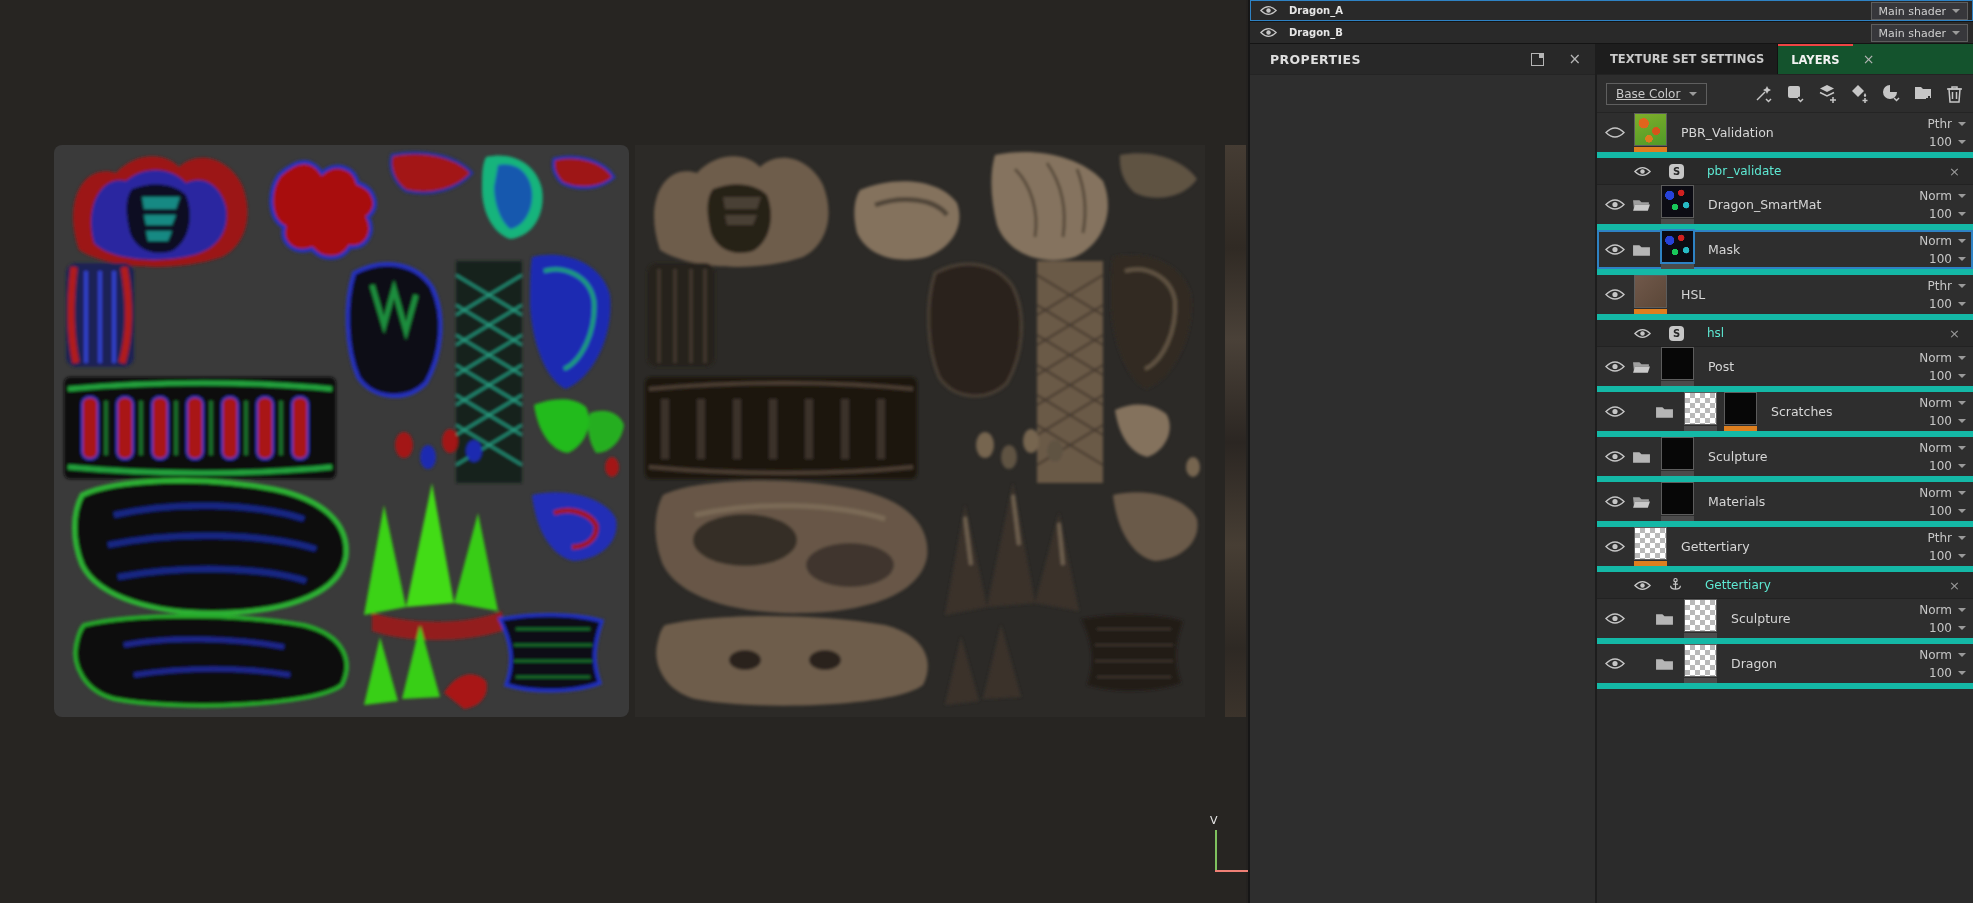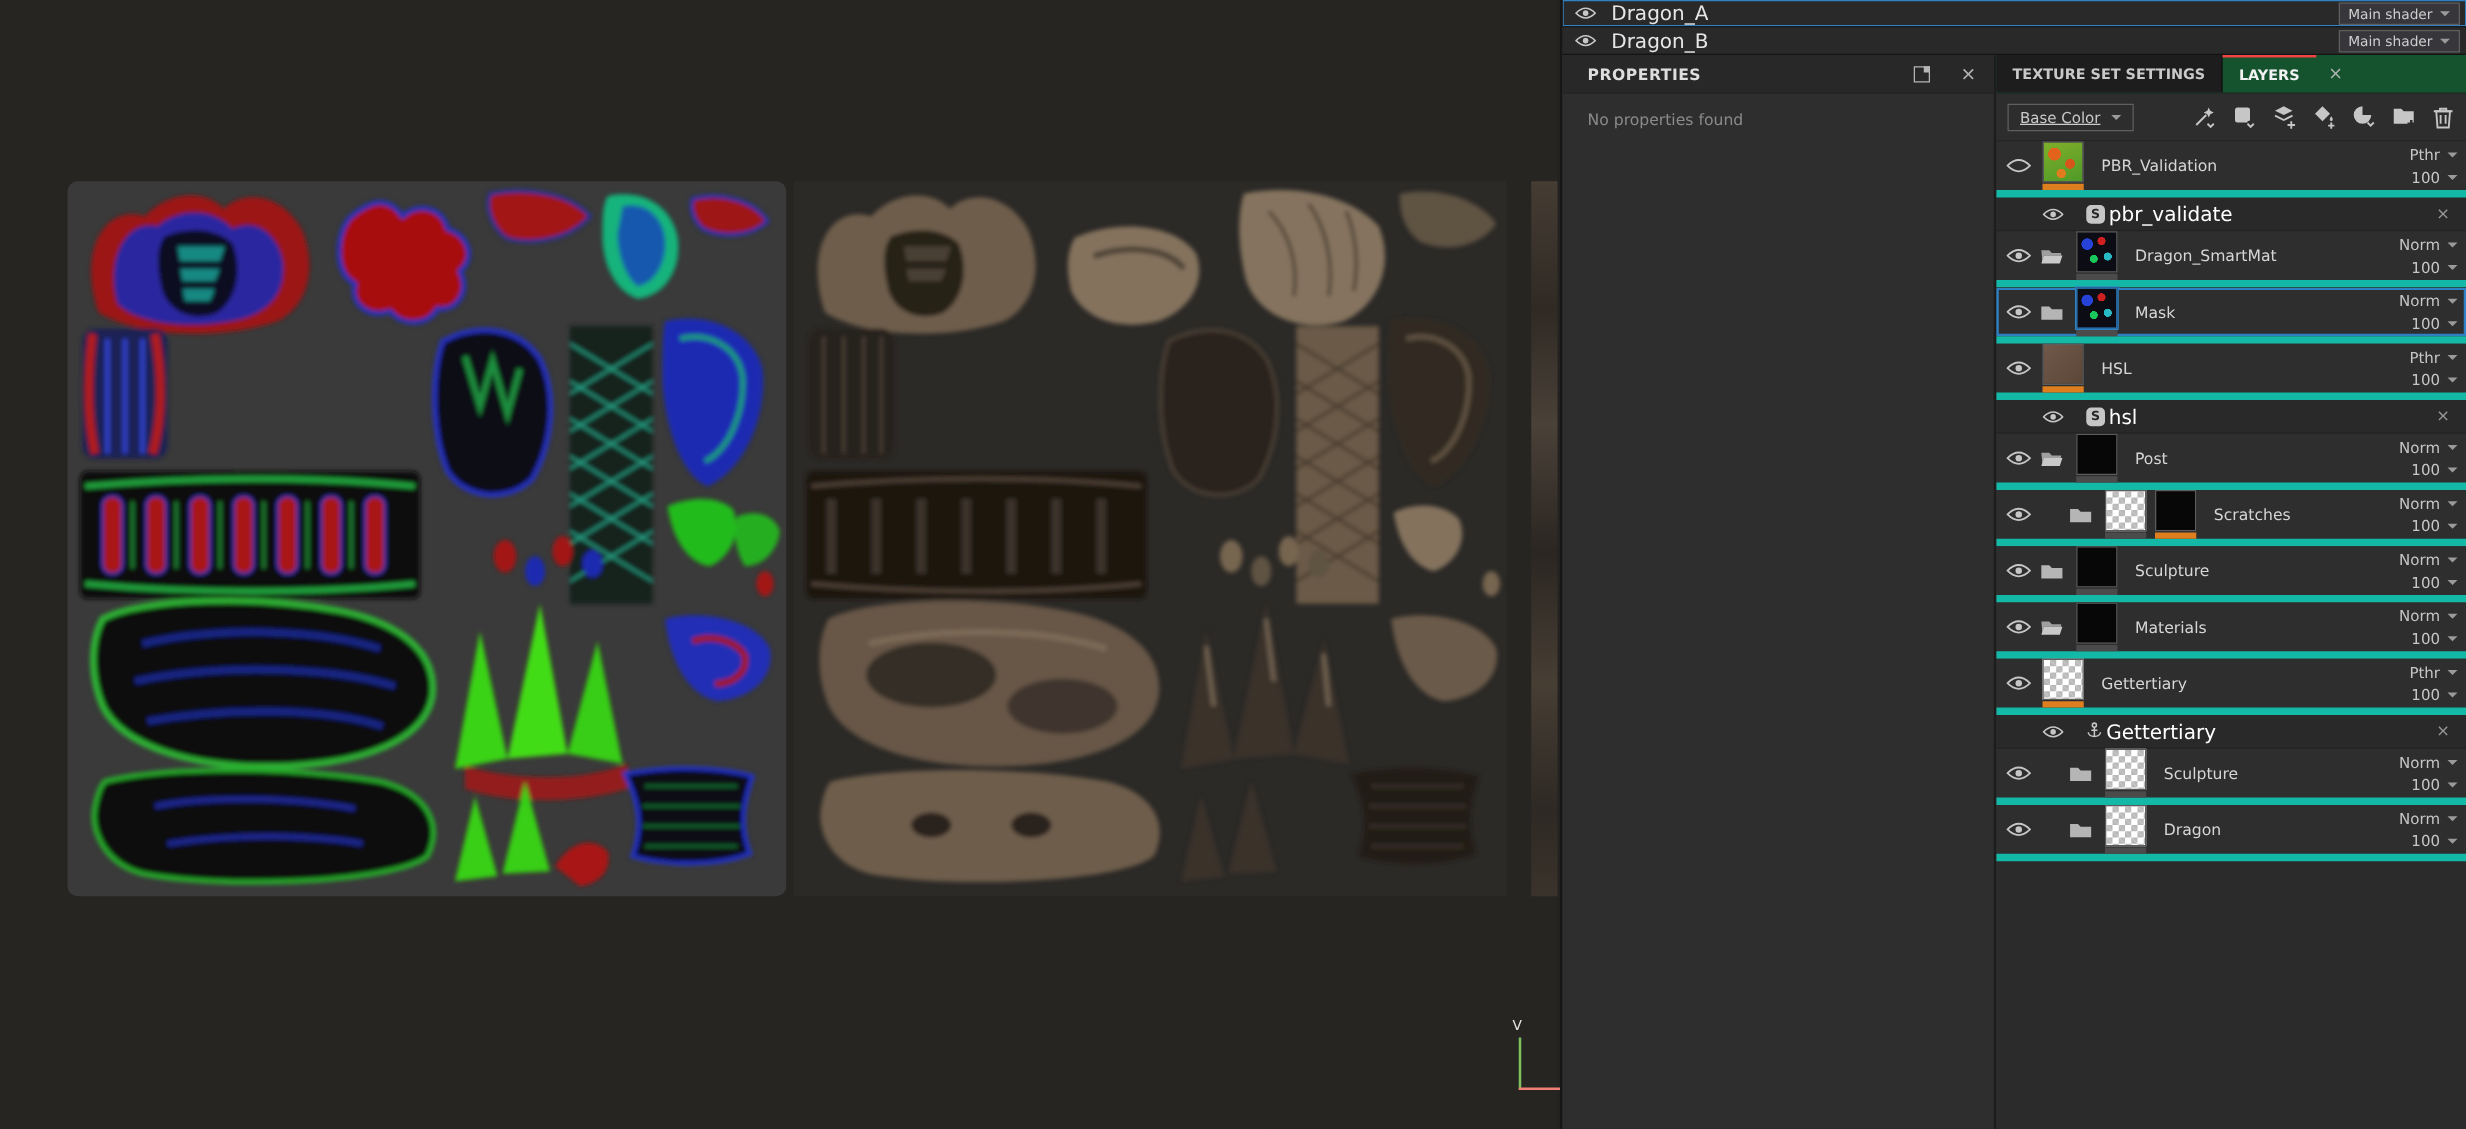--- a/index.html
+++ b/index.html
@@ -22,21 +22,21 @@
   .axis-u-label{position:absolute;left:69px;top:47px;color:#e8e8e8;font-size:11px;}
   
   .right{position:absolute;left:1248px;top:0;width:725px;height:903px;
     background:#2b2b2b;border-left:2px solid #161616;box-sizing:border-box;
     display:flex;flex-direction:column;}
   .ts-rows{flex:0 0 auto;}
   .ts-row{height:21px;background:#292929;border-bottom:1px solid #141414;
     display:flex;align-items:center;position:relative;}
   .ts-row.selected{box-shadow:inset 0 0 0 1px #2e82c4;}
   .ts-eye{margin-left:10px;display:flex;align-items:center;}
-  .ts-label{font-weight:normal;color:#e6e6e6;font-size:16px;margin-left:12px;}
+  .ts-label{font-weight:bold;color:#e6e6e6;font-size:10px;margin-left:12px;}
   .shader-btn{position:absolute;right:5px;top:2px;height:16px;background:#37373b;
     border:1px solid #5e5e5e;color:#cfcfcf;font-size:11px;display:flex;align-items:center;
     gap:6px;padding:0 7px;cursor:default;}
   
   .panels{flex:1;display:flex;min-height:0;}
   .props{width:345px;border-right:2px solid #1d1d1d;display:flex;flex-direction:column;background:#2e2e2e;}
   .props-header{height:30px;background:#282828;display:flex;align-items:center;
     padding:0 14px 0 20px;border-bottom:1px solid #242424;}
   .props-title{font-weight:bold;font-size:12.5px;color:#dedede;letter-spacing:.4px;flex:1;}
   .popout-icon{width:11px;height:11px;border:1px solid #b5b5b5;position:relative;margin-right:24px;}
@@ -72,21 +72,21 @@
   .bar-gray{background:#4b4b4b;}
   .bar-orange{background:#dd7f1f;}
   .lname{margin-left:9px;font-size:12.5px;color:#d6d6d6;flex:1;white-space:nowrap;overflow:hidden;}
   .rcol{display:flex;flex-direction:column;align-items:flex-end;margin-right:7px;gap:4px;flex:0 0 auto;}
   .blend,.opac{display:flex;align-items:center;gap:6px;font-size:12px;color:#c6c6c6;}
   .erow{height:27px;background:#292929;border-bottom:1px solid #222222;display:flex;
     align-items:center;padding-left:37px;box-sizing:border-box;}
   .fx-icon-s{width:15px;height:15px;background:#c6c6c6;border-radius:4px;color:#262626;
     font-weight:bold;font-size:10px;display:flex;align-items:center;justify-content:center;margin-left:8px;flex:0 0 auto;}
   .fx-icon-anchor{margin-left:8px;display:flex;align-items:center;flex:0 0 auto;}
-  .fx-name{margin-left:3px;font-size:16px;color:#ffffff;flex:1;}
+  .fx-name{margin-left:23px;font-size:12px;color:#5eead4;flex:1;}
   .fx-close{margin-right:13px;color:#9a9a9a;font-size:13px;}
   
   .thumb-checker{background-color:#ffffff;
     background-image:linear-gradient(45deg,#b9b9b9 25%,transparent 25%,transparent 75%,#b9b9b9 75%),
       linear-gradient(45deg,#b9b9b9 25%,transparent 25%,transparent 75%,#b9b9b9 75%);
     background-size:10px 10px;background-position:0 0,5px 5px;}
   .thumb-black{background:#070707;}
   .thumb-brown{background:linear-gradient(135deg,#70584a,#5b4738);}
   .thumb-pbr{background:
     radial-gradient(circle at 28% 30%,#e2641c 0 16%,rgba(0,0,0,0) 17%),
@@ -263,23 +263,20 @@
   </div>
 
   <div class="panels">
 
     <div class="props">
       <div class="props-header">
         <span class="props-title">PROPERTIES</span>
         <span class="popout-icon"></span>
         <span class="props-close">×</span>
       </div>
-      <div class="props-body">
-        <span>No properties found</span>
-      </div>
     </div>
 
     <div class="layers-panel">
       <div class="tabbar">
         <div class="tab inactive">
           <span>TEXTURE SET SETTINGS</span>
         </div>
         <div class="tab active">
           <span>LAYERS</span>
         </div>

